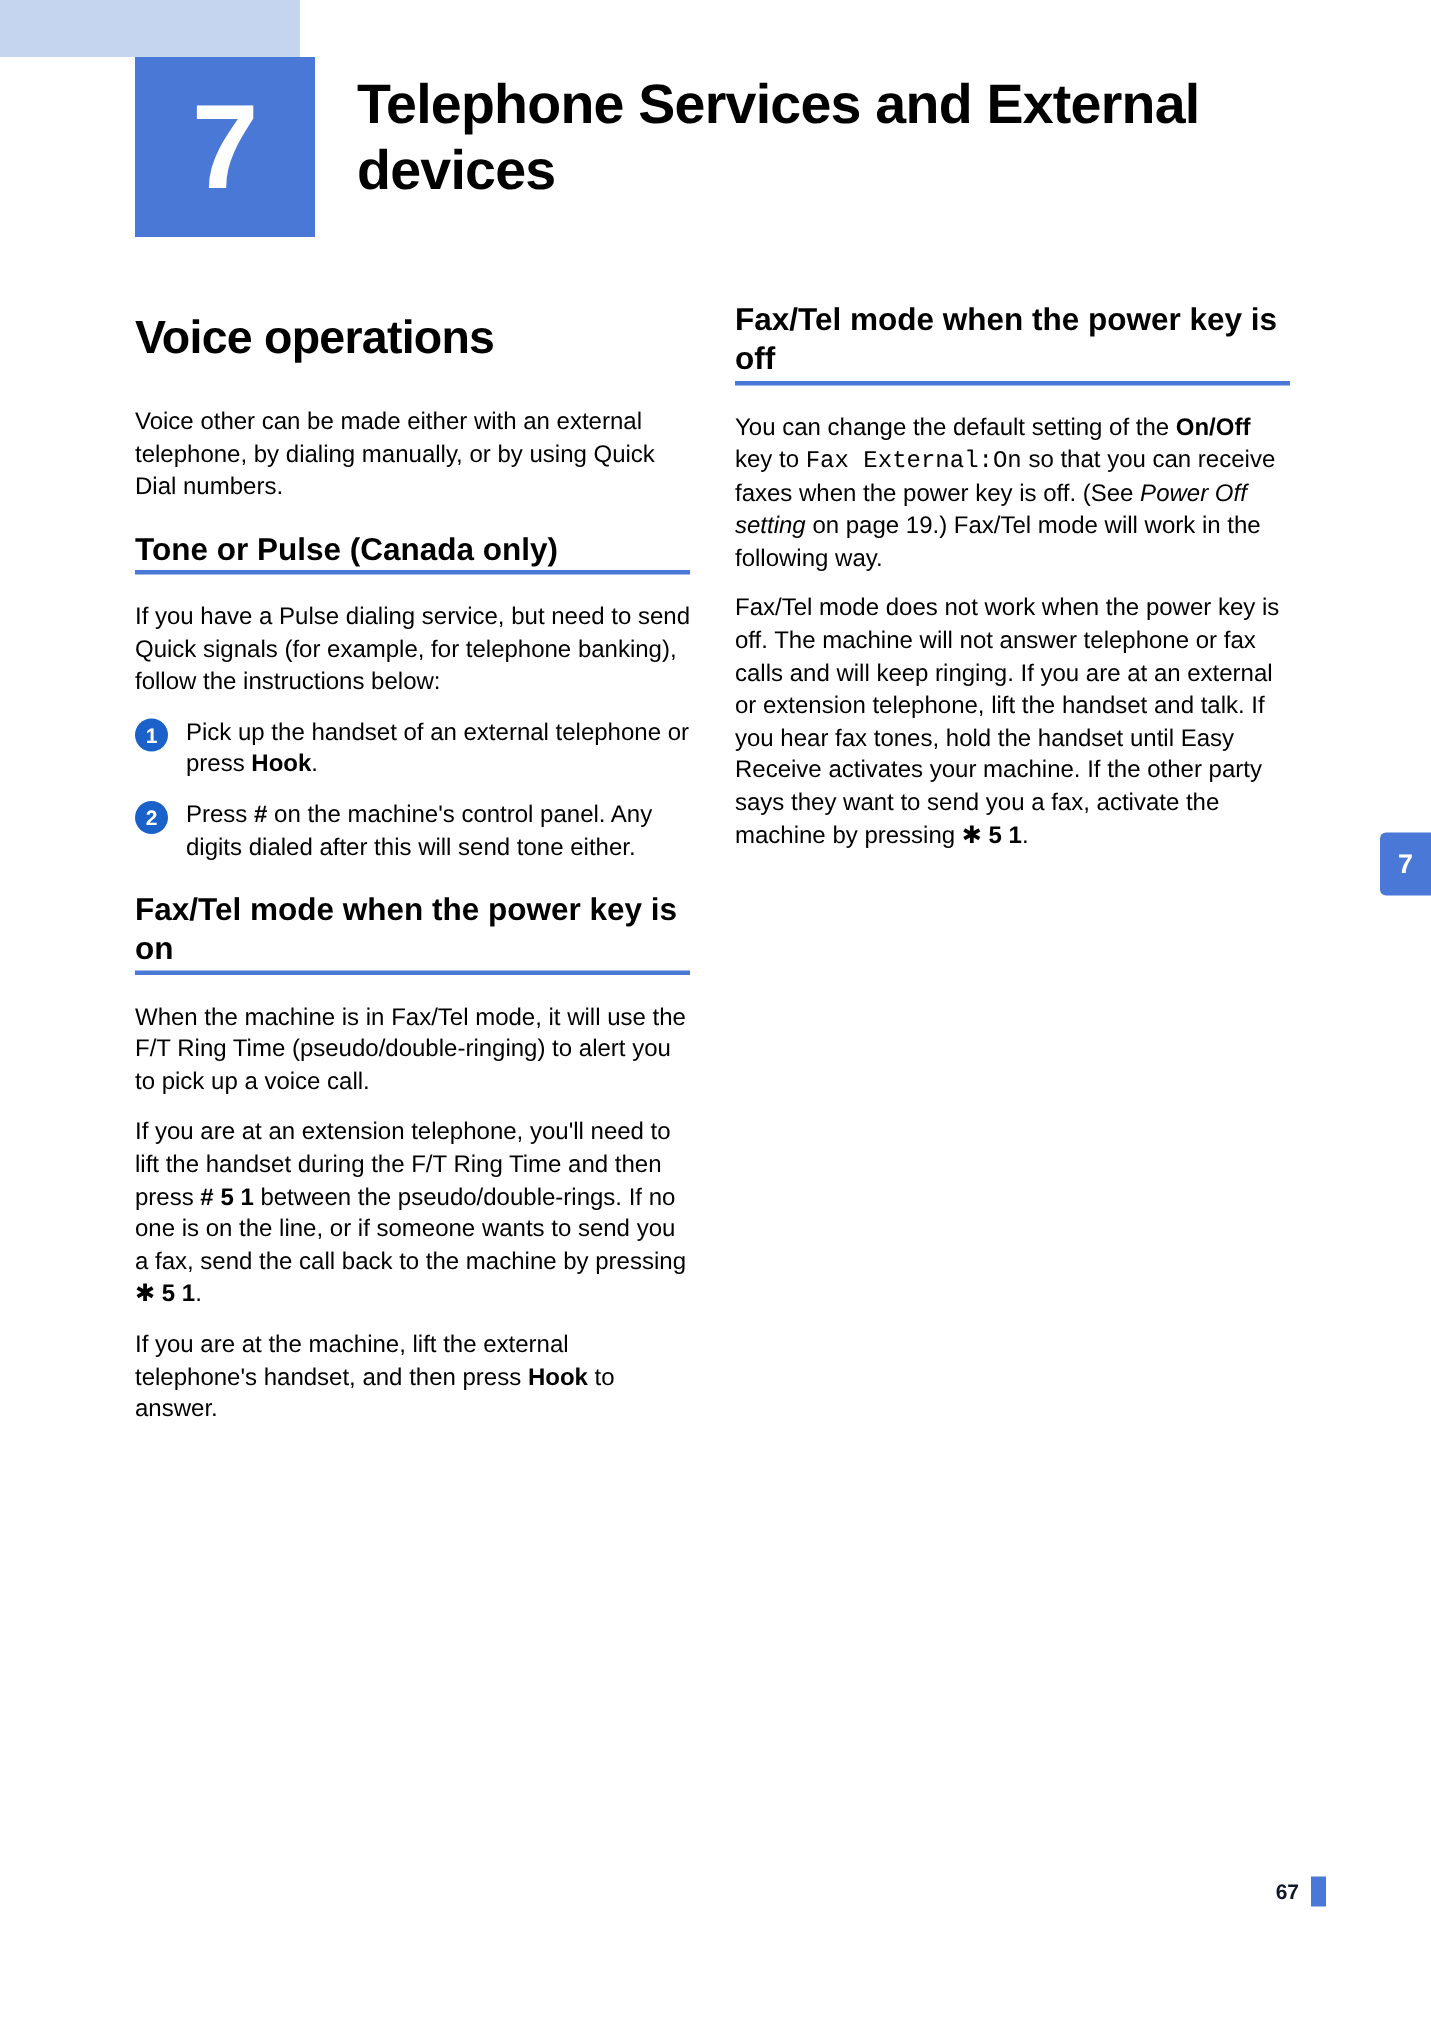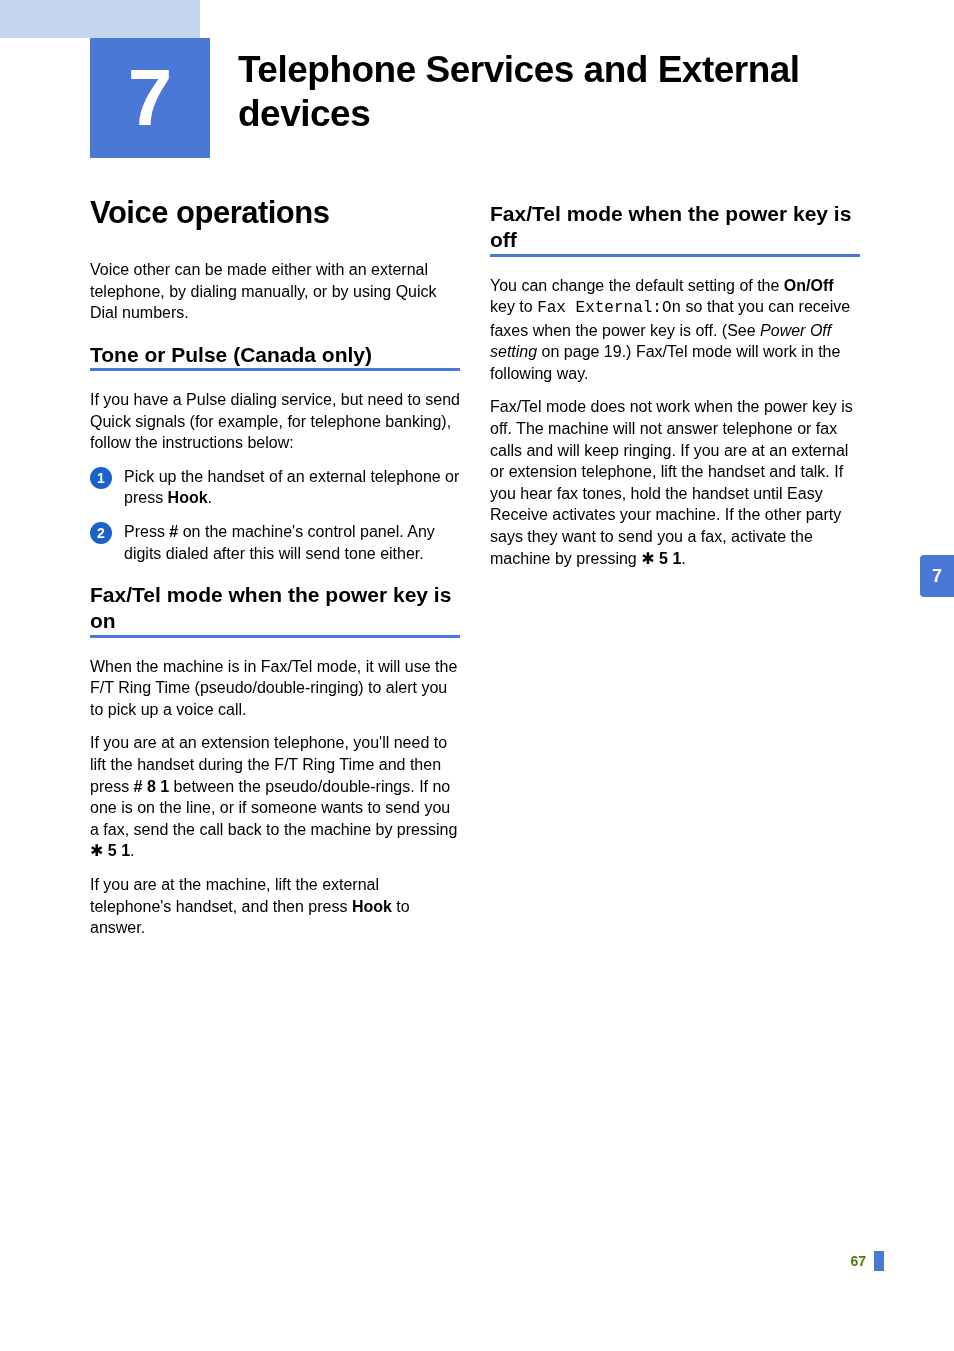--- a/index.html
+++ b/index.html
@@ -3,35 +3,35 @@
   <meta charset="utf-8">
   <style>
     * { box-sizing: border-box; margin: 0; padding: 0; }
     html, body { width: 954px; height: 1351px; background: #fff; font-family: Arial, Helvetica, sans-serif; color: #000; }
     .page { position: relative; width: 954px; height: 1351px; }
     .top-bar { position: absolute; left: 0; top: 0; width: 200px; height: 38px; background: #c5d4ef; }
     .chap-block { position: absolute; left: 90px; top: 38px; width: 120px; height: 120px; background: #4a78d6; color: #fff; font-weight: bold; font-size: 80px; line-height: 120px; text-align: center; }
     .chap-title { position: absolute; left: 238px; top: 48px; width: 640px; font-weight: bold; font-size: 37px; line-height: 1.2; letter-spacing: -0.5px; }
     .content { position: absolute; left: 90px; top: 195px; width: 770px; display: flex; gap: 30px; }
     .col { width: 370px; }
-    .h1-sec { font-size: 31px; font-weight: bold; margin-bottom: 28px; letter-spacing: -0.5px; }
+    .h1-sec { font-size: 31px; font-weight: bold; margin-bottom: 28px; letter-spacing: -0.5px; margin-top: 12px; }
     .h2-wrap { margin-top: 18px; margin-bottom: 18px; }
     .h2-sec { font-size: 21px; font-weight: bold; line-height: 1.25; padding-bottom: 0; }
     .h2-underline { height: 3px; background: #4a78d6; width: 100%; }
     .para { font-size: 16px; line-height: 1.35; margin-bottom: 12px; }
     .steps { margin-top: 8px; margin-bottom: 12px; }
     .step { display: flex; gap: 12px; margin-bottom: 12px; }
     .step-num { flex: 0 0 22px; width: 22px; height: 22px; border-radius: 50%; background: #1a62c9; color: #fff; font-size: 14px; font-weight: bold; text-align: center; line-height: 22px; margin-top: 1px; }
     .step-text { flex: 1; font-size: 16px; line-height: 1.35; }
     .bold { font-weight: bold; }
     .italic { font-style: italic; }
     .mono { font-family: "Courier New", monospace; }
     .side-tab { position: absolute; right: 0; top: 555px; width: 34px; height: 42px; background: #4a78d6; color: #fff; font-weight: bold; font-size: 18px; text-align: center; line-height: 42px; border-radius: 4px 0 0 4px; }
     .page-num-wrap { position: absolute; right: 70px; bottom: 80px; display: flex; align-items: center; gap: 8px; }
-    .page-num { font-size: 14px; font-weight: bold; color: #4d7c0f; text-align: center; }
+    .page-num { font-size: 14px; font-weight: bold; color: #0f172a; text-align: center; }
     .page-num-bar { width: 10px; height: 20px; background: #4a78d6; }
     .star { font-family: Arial, sans-serif; }
   </style>
 </head>
 <body>
 
 <div class="page">
   <div class="top-bar"></div>
   <div class="chap-block">7</div>
   <div class="chap-title">Telephone Services and External devices</div>
@@ -66,21 +66,21 @@
 
 
       <div class="h2-wrap">
         <div class="h2-sec">Fax/Tel mode when the power key is on</div>
         <div class="h2-underline"></div>
       </div>
 
       <div class="para">When the machine is in Fax/Tel mode, it will use the F/T Ring Time (pseudo/double-ringing) to alert you to pick up a voice call.</div>
 
       <div class="para">
-        <span>If you are at an extension telephone, you'll need to lift the handset during the F/T Ring Time and then press </span><span class="bold"># 8 1</span><span> between the pseudo/double-rings. If no one is on the line, or if someone wants to send you a fax, send the call back to the machine by pressing </span><span class="star">✱ </span><span class="bold">5 1</span><span>.</span>
+        <span>If you are at an extension telephone, you'll need to lift the handset during the F/T Ring Time and then press </span><span class="bold"># 5 1</span><span> between the pseudo/double-rings. If no one is on the line, or if someone wants to send you a fax, send the call back to the machine by pressing </span><span class="star">✱ </span><span class="bold">5 1</span><span>.</span>
       </div>
 
       <div class="para">
         <span>If you are at the machine, lift the external telephone's handset, and then press </span><span class="bold">Hook</span><span> to answer.</span>
       </div>
     </div>
 
     <div class="col">
       <div class="h2-wrap" style="margin-top:6px;">
         <div class="h2-sec">Fax/Tel mode when the power key is off</div>

